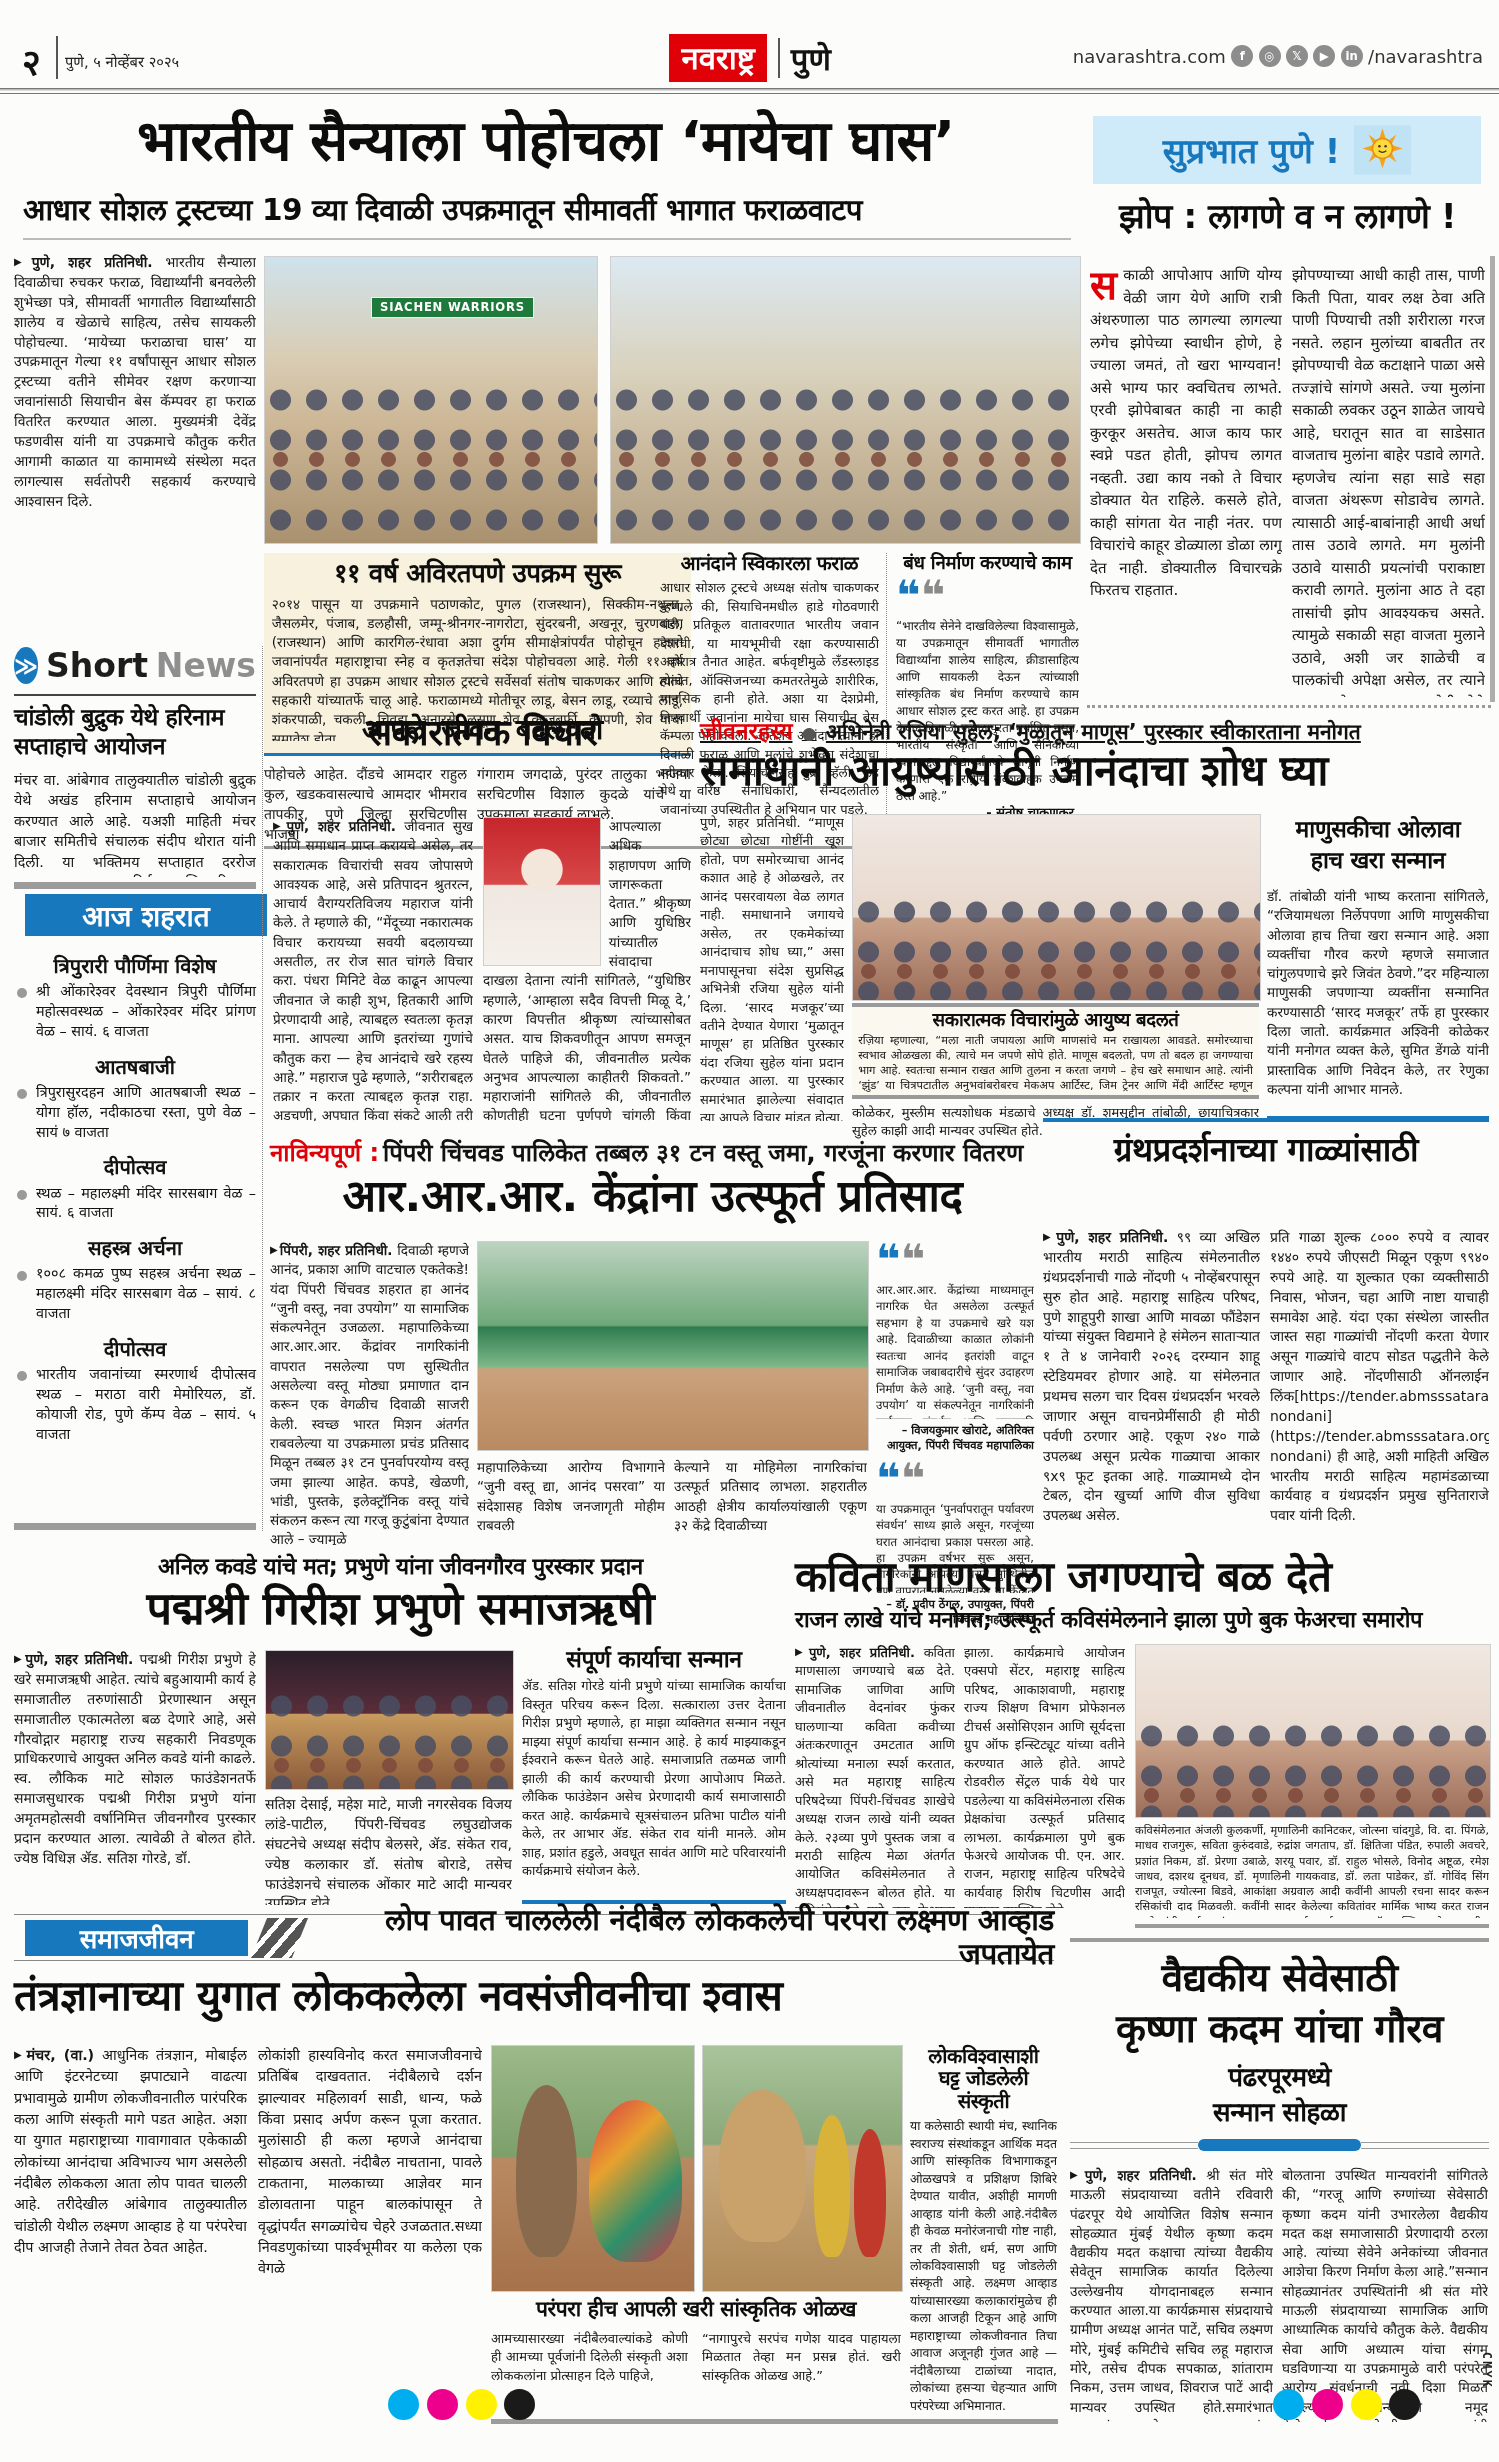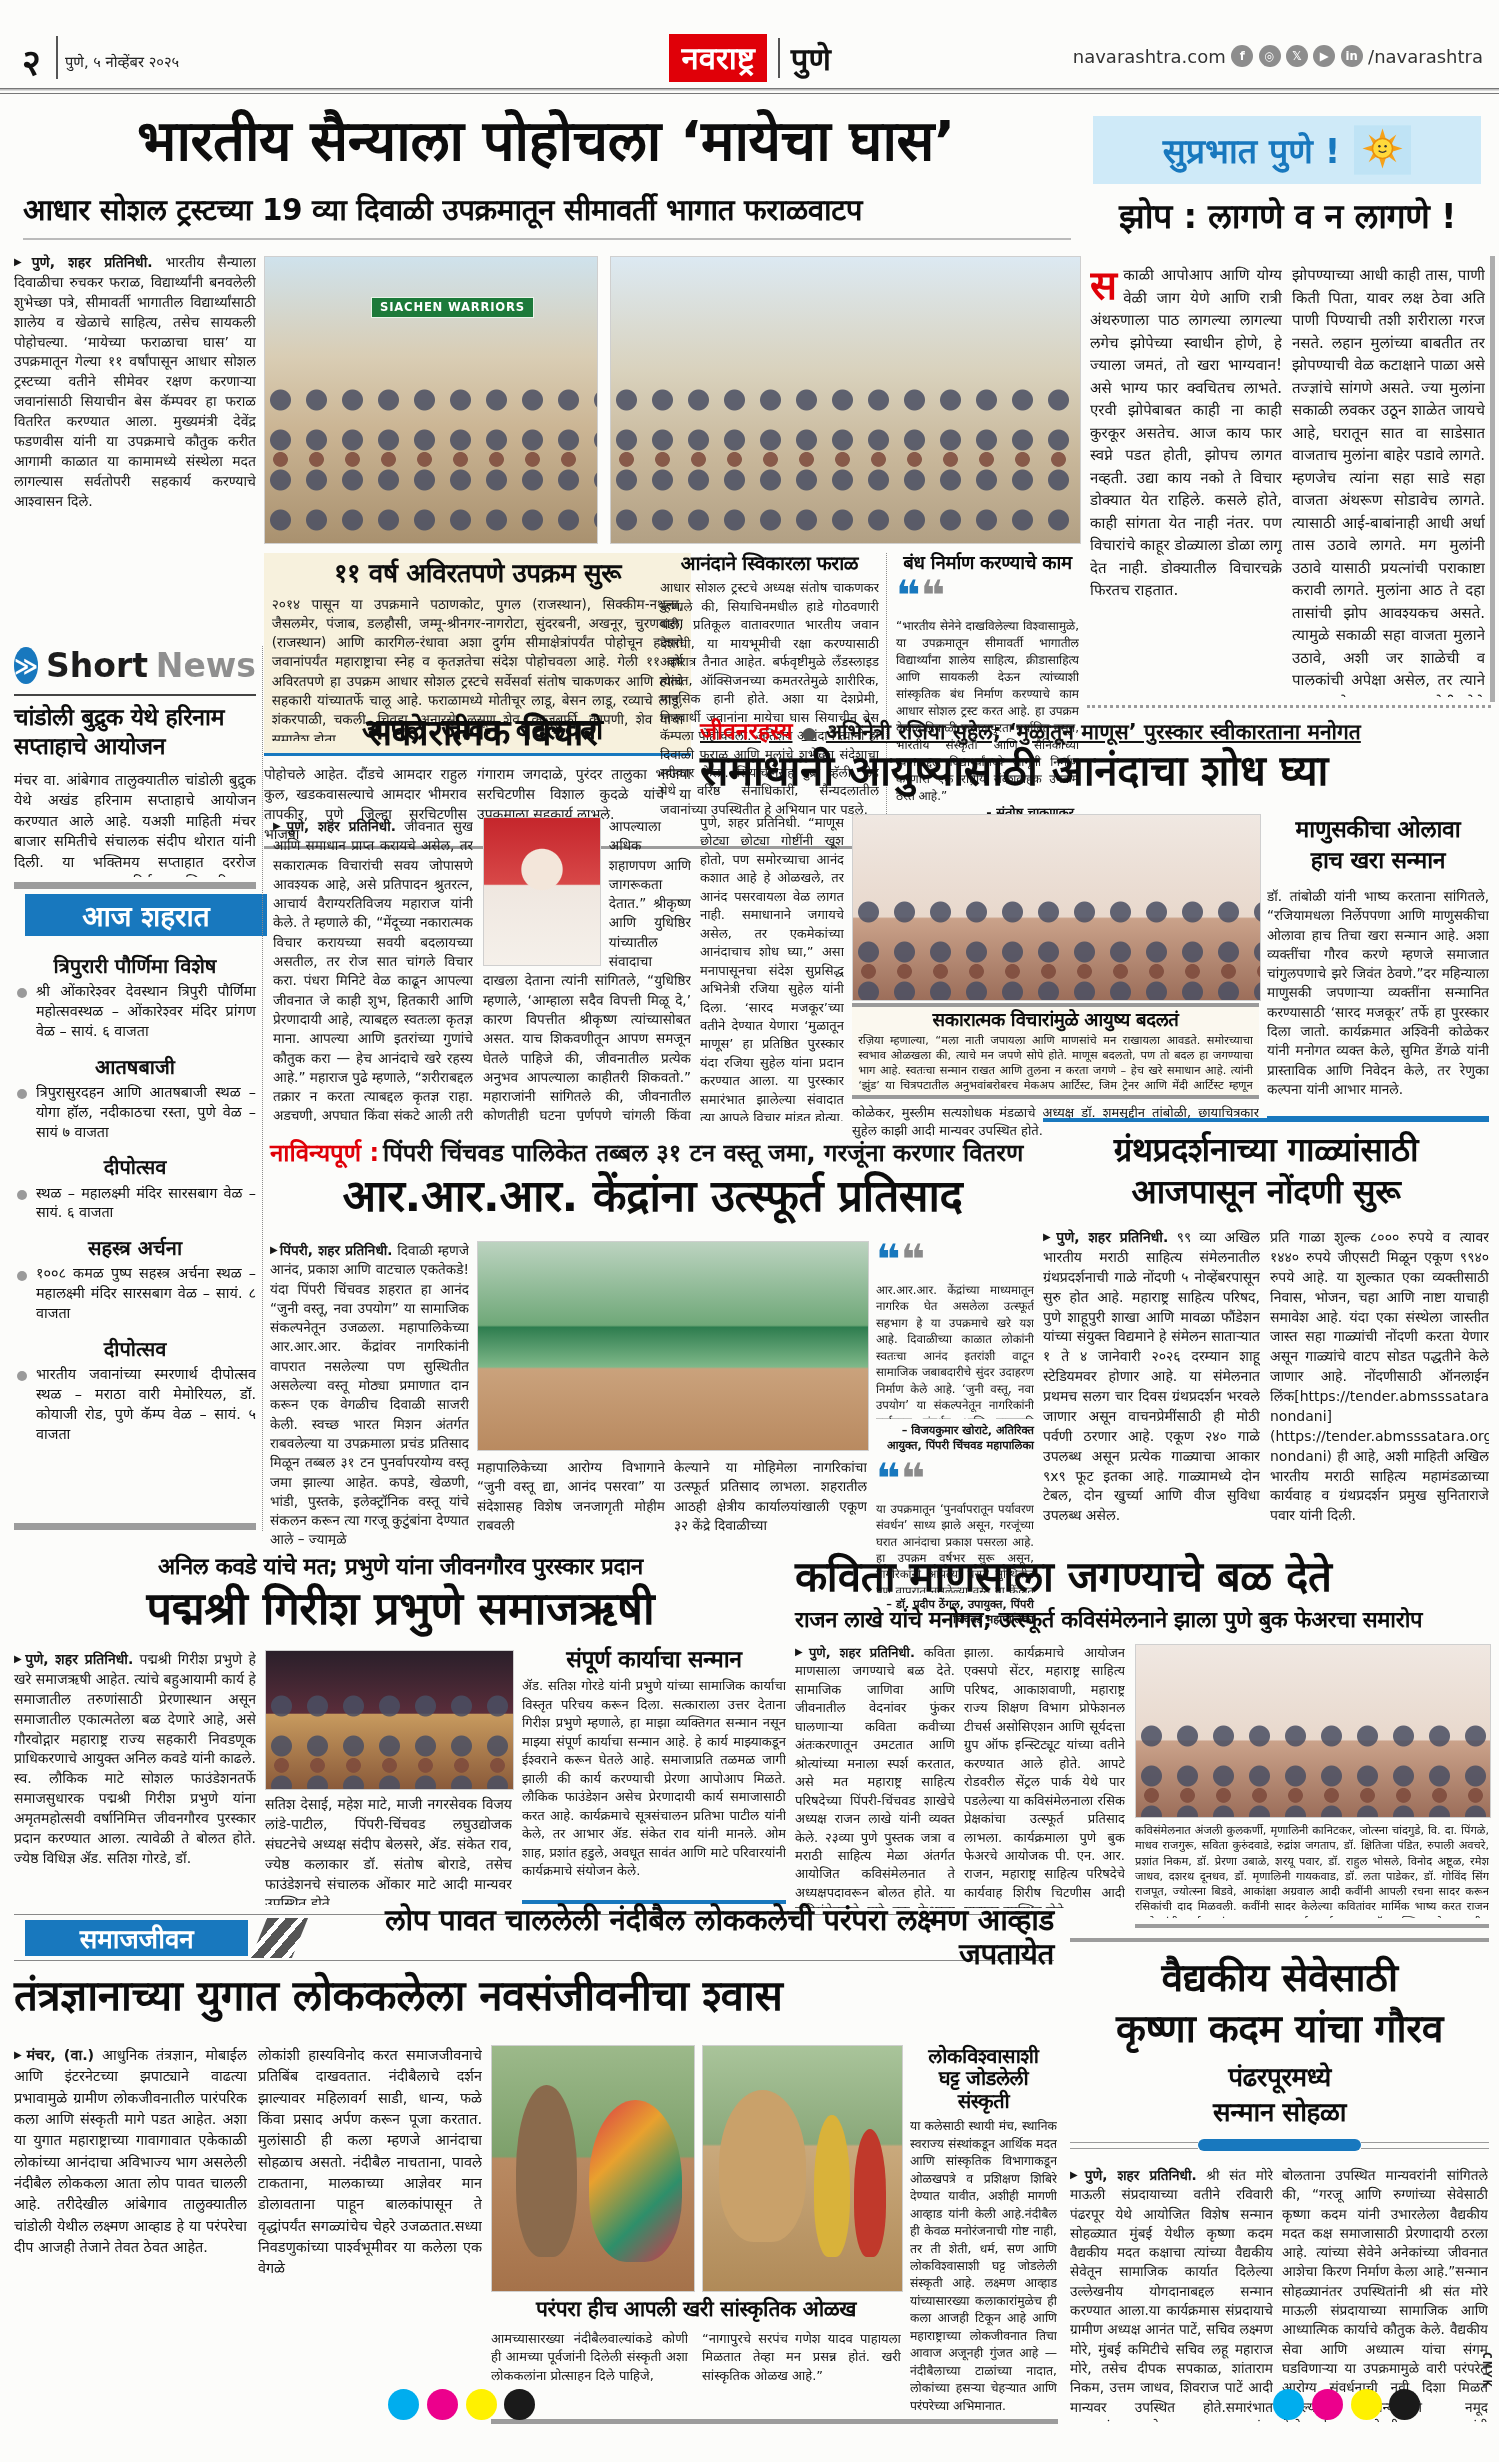--- a/index.html
+++ b/index.html
@@ -241,21 +241,20 @@
     <div class="qmarks"><span class="b">❝</span><span class="g">❝</span></div>
     <div class="bt jt" style="font-size:11.6px;height:137px;">आर.आर.आर. केंद्रांच्या माध्यमातून नागरिक घेत असलेला उत्स्फूर्त सहभाग हे या उपक्रमाचे खरे यश आहे. दिवाळीच्या काळात लोकांनी स्वतःचा आनंद इतरांशी वाटून सामाजिक जबाबदारीचे सुंदर उदाहरण निर्माण केले आहे. ‘जुनी वस्तू, नवा उपयोग’ या संकल्पनेतून नागरिकांनी पर्यावरण संवर्धन आणि माणुसकी दोन्ही जपली आहे.</div>
     <div class="attr" style="font-size:11.3px;margin:3.1px 0 7.8px;">– विजयकुमार खोराटे, अतिरिक्त आयुक्त, पिंपरी चिंचवड महापालिका</div>
     <div class="qmarks"><span class="b">❝</span><span class="g">❝</span></div>
     <div class="bt jt" style="font-size:11.6px;height:92px;">या उपक्रमातून ‘पुनर्वापरातून पर्यावरण संवर्धन’ साध्य झाले असून, गरजूंच्या घरात आनंदाचा प्रकाश पसरला आहे. हा उपक्रम वर्षभर सुरू असून, नागरिकांनी आपल्या घरात सुस्थितीत पण वापरात नसलेल्या वस्तू या केंद्रात जमा करून गरजूंना मदत करावी.</div>
     <div class="attr" style="font-size:11.3px;margin-top:3.1px;">– डॉ. प्रदीप ठेंगल, उपायुक्त, पिंपरी चिंचवड महापालिका</div>
   </div>
 
   <div class="abs bluerule" style="left:1043px;top:1118px;width:446px;height:3.9px;"></div>
   <div class="abs hl ctr" style="left:1043px;top:1132px;width:446px;font-size:33px;">ग्रंथप्रदर्शनाच्या गाळ्यांसाठी</div>
-  <div class="abs hl ctr" style="left:1043px;top:1174px;width:446px;font-size:33px;">आजपासून नोंदणी सुरू</div>
   <div class="abs bt jt" style="left:1043px;top:1228px;width:217px;height:317px;font-size:14px;">
     <span class="byline"><span class="byline-mark">▶</span><span>पुणे, शहर प्रतिनिधी.</span></span>
     <span>९९ व्या अखिल भारतीय मराठी साहित्य संमेलनातील ग्रंथप्रदर्शनाची गाळे नोंदणी ५ नोव्हेंबरपासून सुरु होत आहे. महाराष्ट्र साहित्य परिषद, पुणे शाहूपुरी शाखा आणि मावळा फौंडेशन यांच्या संयुक्त विद्यमाने हे संमेलन साताऱ्यात १ ते ४ जानेवारी २०२६ दरम्यान शाहू स्टेडियमवर होणार आहे. या संमेलनात प्रथमच सलग चार दिवस ग्रंथप्रदर्शन भरवले जाणार असून वाचनप्रेमींसाठी ही मोठी पर्वणी ठरणार आहे. एकूण २४० गाळे उपलब्ध असून प्रत्येक गाळ्याचा आकार ९x९ फूट इतका आहे. गाळ्यामध्ये दोन टेबल, दोन खुर्च्या आणि वीज सुविधा उपलब्ध असेल.</span>
   </div>
   <div class="abs bt jt" style="left:1270px;top:1228px;width:219px;height:317px;font-size:14px;">प्रति गाळा शुल्क ८००० रुपये व त्यावर १४४० रुपये जीएसटी मिळून एकूण ९९४० रुपये आहे. या शुल्कात एका व्यक्तीसाठी निवास, भोजन, चहा आणि नाष्टा याचाही समावेश आहे. यंदा एका संस्थेला जास्तीत जास्त सहा गाळ्यांची नोंदणी करता येणार असून गाळ्यांचे वाटप सोडत पद्धतीने केले जाणार आहे. नोंदणीसाठी ऑनलाईन लिंक[https://tender.abmsssatara.org/gala-nondani](https://tender.abmsssatara.org/gala-nondani) ही आहे, अशी माहिती अखिल भारतीय मराठी साहित्य महामंडळाच्या कार्यवाह व ग्रंथप्रदर्शन प्रमुख सुनिताराजे पवार यांनी दिली.</div>
 
   <div class="abs hl ctr" style="left:14px;top:1554px;width:773px;font-size:22.5px;">अनिल कवडे यांचे मत; प्रभुणे यांना जीवनगौरव पुरस्कार प्रदान</div>
   <div class="abs hl ctr" style="left:14px;top:1584px;width:773px;font-size:45px;">पद्मश्री गिरीश प्रभुणे समाजऋषी</div>
   <div class="abs bt jt" style="left:14px;top:1650px;width:242px;height:255px;font-size:14px;">
     <span class="byline"><span class="byline-mark">▶</span><span>पुणे, शहर प्रतिनिधी.</span></span>

